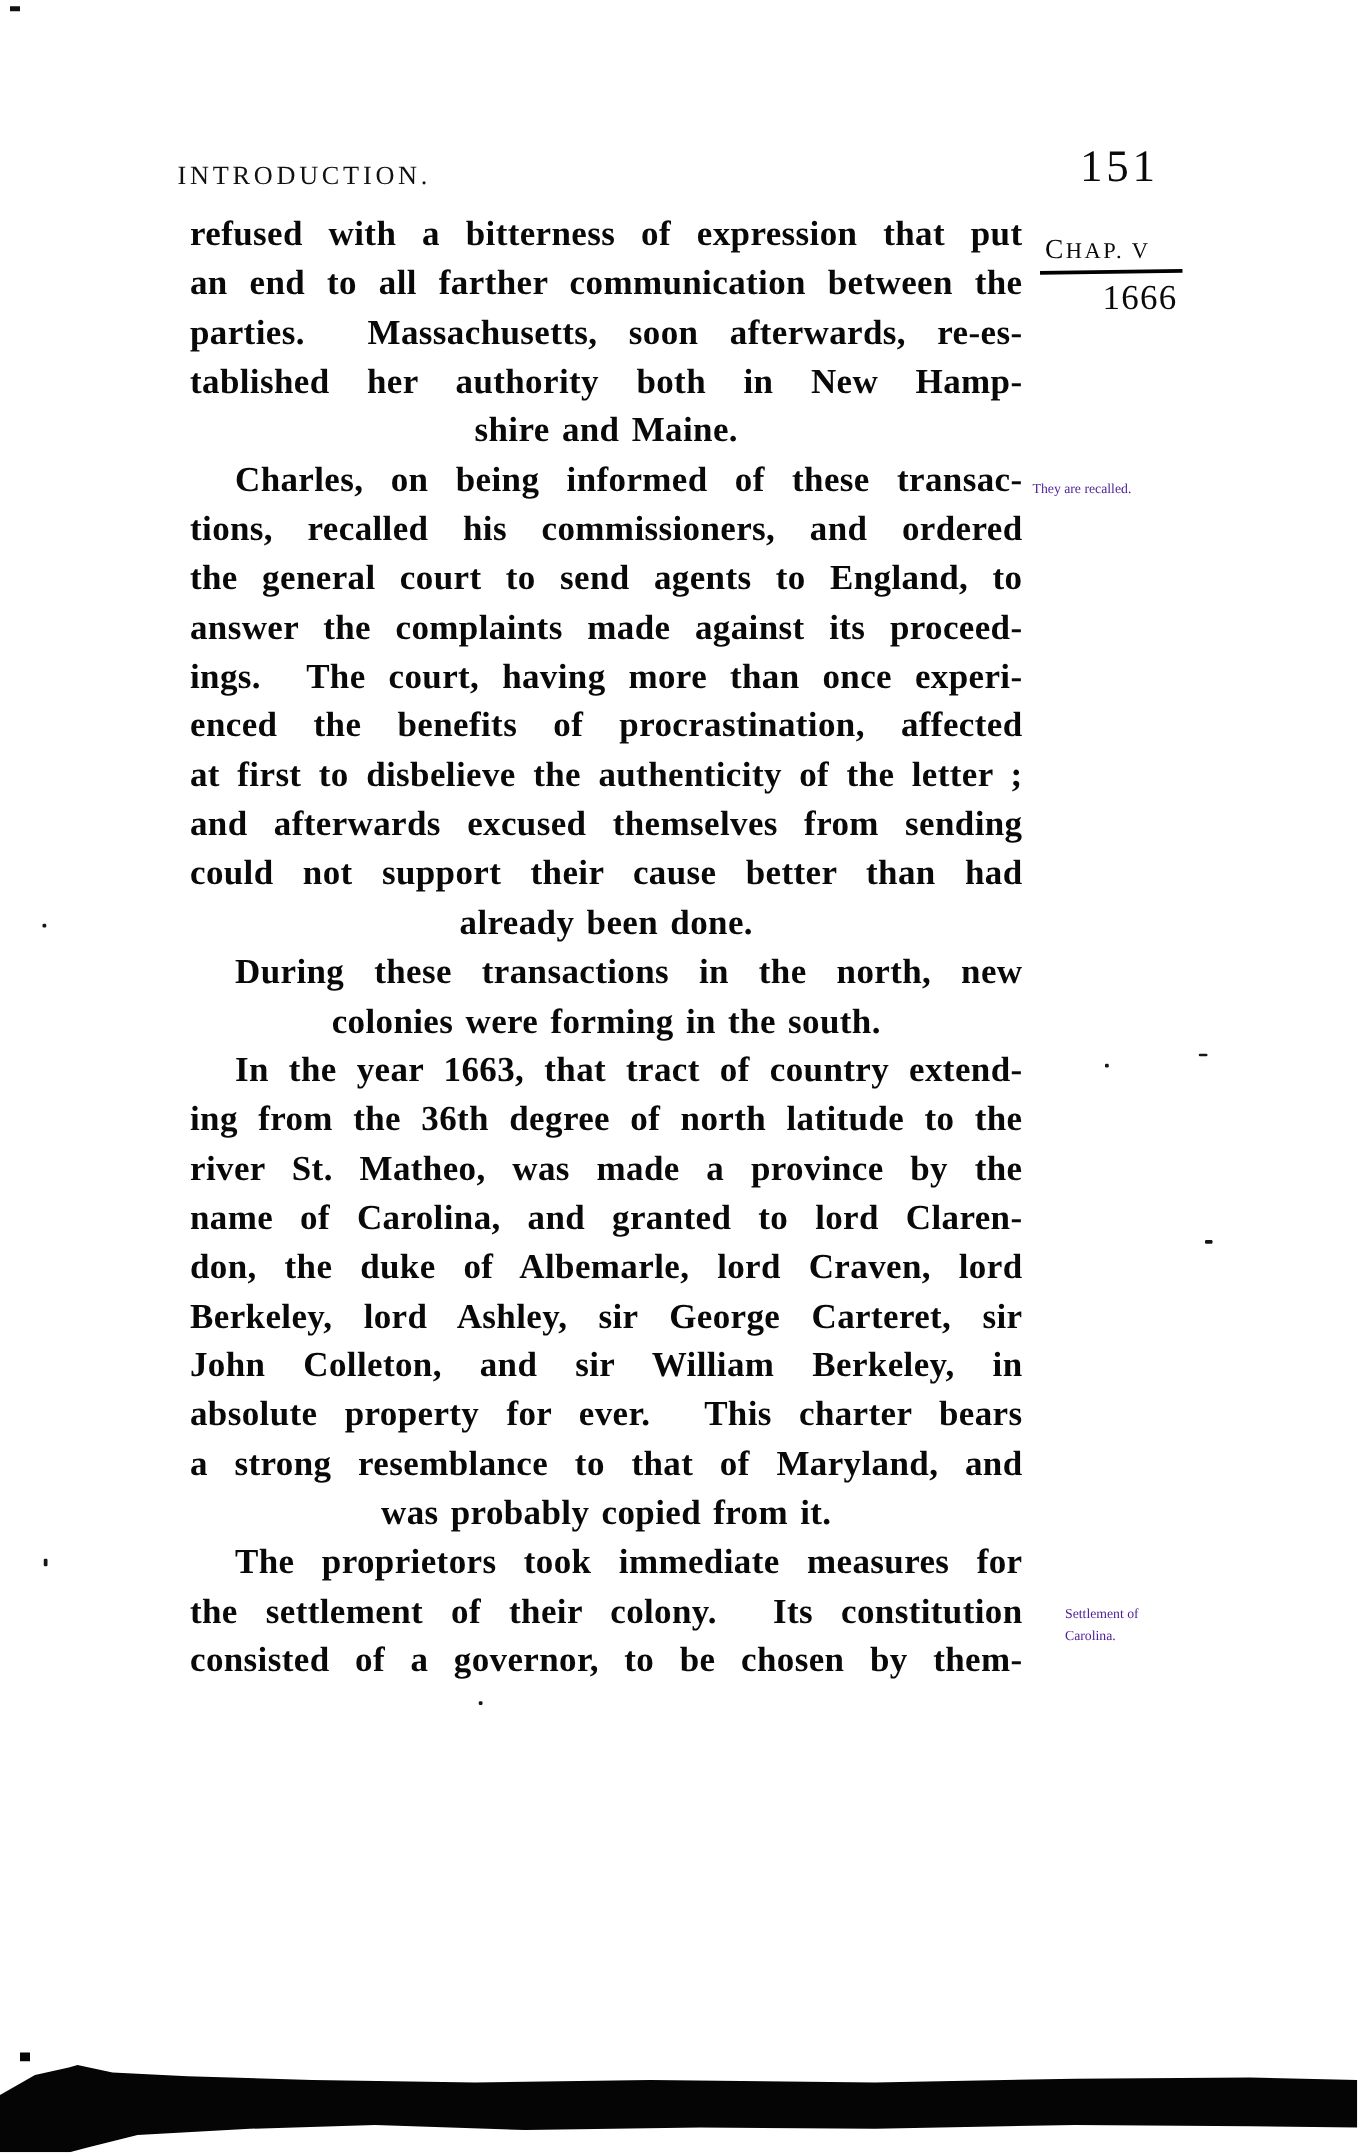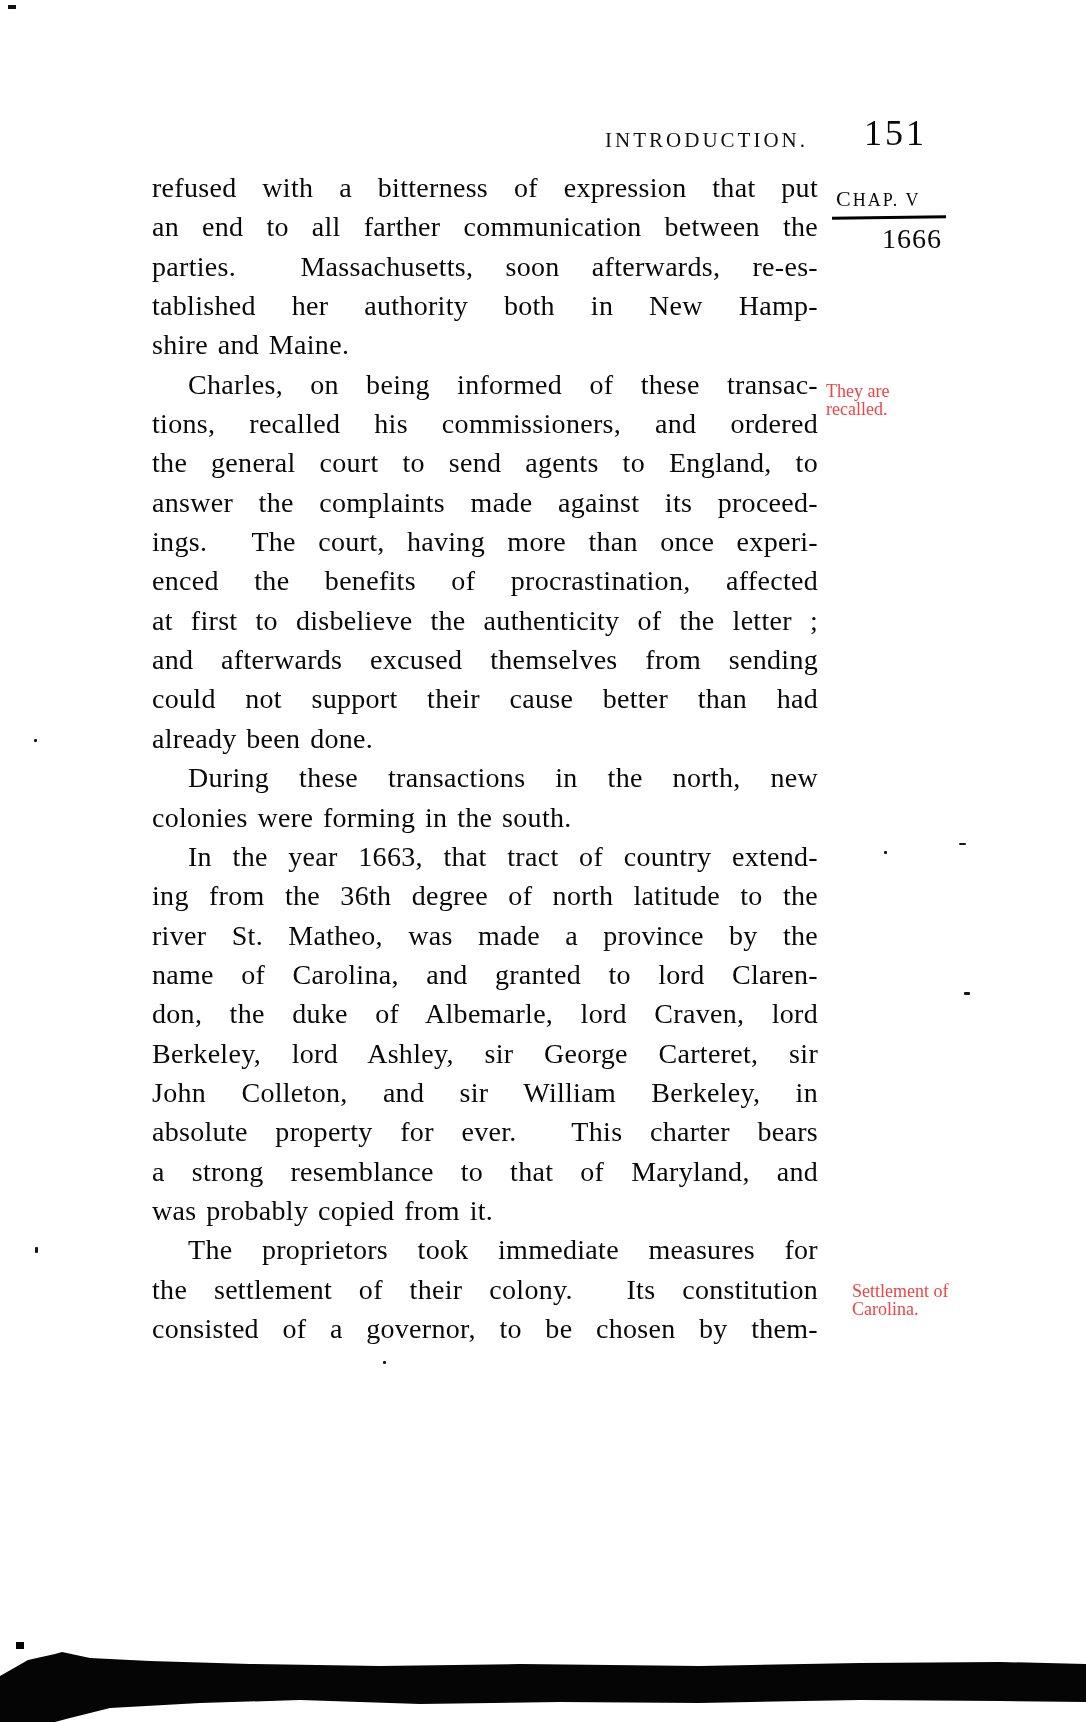--- a/index.html
+++ b/index.html
@@ -6,53 +6,53 @@
   .page{
     position:relative;
     width:1086px;height:1722px;
     background:#ffffff;
     overflow:hidden;
     font-family:"Liberation Serif", serif;
     color:#0a0a0a;
   }
   .rtitle{
     position:absolute;left:142px;top:128px;width:666px;
-    text-align:right;font-size:21px;letter-spacing:3px;
+    text-align:left;font-size:21px;letter-spacing:3px;
     font-family:"Liberation Serif", serif;color:#111;
   }
   .pnum{
     position:absolute;left:864px;top:112px;
     font-size:36px;letter-spacing:3px;color:#0a0a0a;
   }
   .body-col{
-    position:absolute;left:152px;top:168px;width:666px;
+    position:absolute;left:152px;top:168px;width:666px;font-weight:bold;
   }
   .bline{
     height:39.35px;line-height:39.35px;font-size:28px;
     letter-spacing:0.3px;word-spacing:2.5px;color:#090909;
-    text-align:left;overflow:hidden;white-space:normal;
+    text-align:center;overflow:hidden;white-space:normal;
   }
   .bline.j{text-align:justify;text-align-last:justify;}
   .bline.j::after{content:"";display:inline-block;width:100%;height:0;}
   .bline.ind{text-indent:36px;}
   .chap{
     position:absolute;left:836px;top:186px;width:106px;
     text-align:left;font-size:18px;letter-spacing:2px;color:#0a0a0a;
   }
   .chap::first-letter{font-size:22px;}
   .mrule{
     position:absolute;left:832px;top:216px;width:114px;height:0;
     border-top:3px solid #000;transform:rotate(-0.8deg);
   }
   .year{
     position:absolute;left:836px;top:223px;width:106px;
     text-align:right;font-size:28px;letter-spacing:1px;color:#0a0a0a;
   }
   .mnote{
-    position:absolute;font-size:18px;line-height:17.5px;color:#ef4444;
+    position:absolute;font-size:11px;line-height:17.5px;color:#4c1d95;
   }
   .mnote.n1{left:826px;top:383px;width:88px;}
   .mnote.n2{left:852px;top:1283px;width:102px;}
   .speck{position:absolute;background:#161616;border-radius:1px;}
   .bottom-art{position:absolute;left:0;top:1640px;width:1086px;height:82px;display:block;}
   .tl-dash{position:absolute;left:8px;top:5px;width:8px;height:4px;background:#111;}
 </style>
 </head>
 <body>
 

